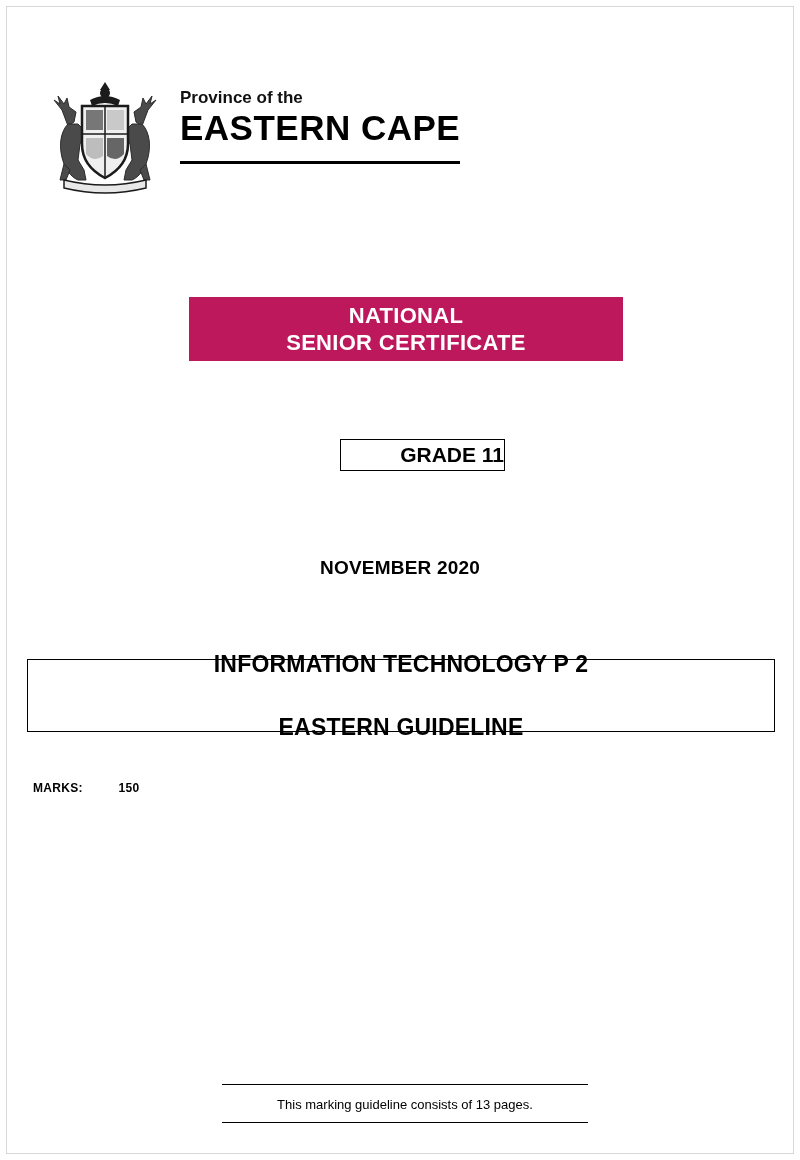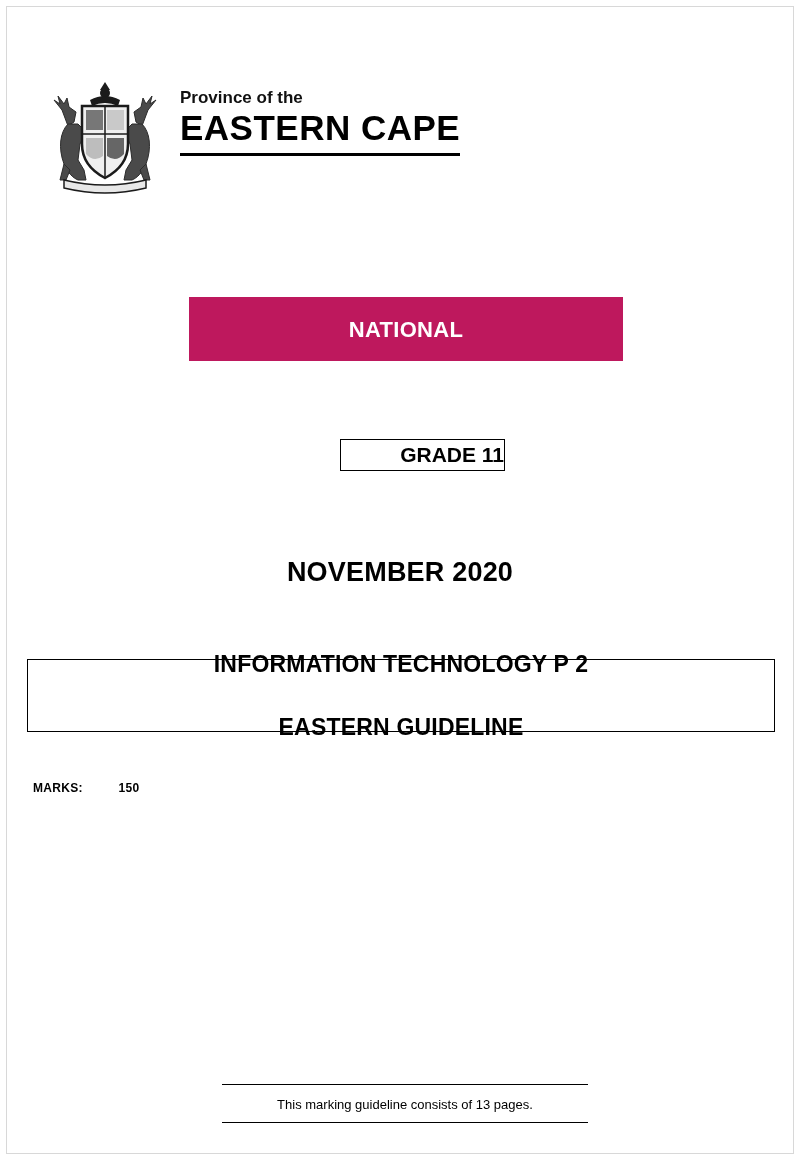--- a/index.html
+++ b/index.html
@@ -68,21 +68,21 @@
     color: #111;
   }
   .logo-line2 {
     font-size: 35px;
     font-weight: bold;
     line-height: 40px;
     letter-spacing: 0.5px;
     color: #000;
     border-bottom: 3px solid #000;
     display: inline-block;
-    padding-bottom: 5px;
+    padding-bottom: 13px;
   }
   .logo-line3 {
     font-size: 17px;
     font-weight: bold;
     letter-spacing: 1.5px;
     line-height: 22px;
     margin-top: 6px;
     color: #111;
   }
 
@@ -123,21 +123,21 @@
     font-weight: bold;
   }
 
   
   .exam-date {
     position: absolute;
     left: 0;
     top: 509px;
     width: 800px;
     text-align: center;
-    font-size: 27px;
+    font-size: 19px;
     font-weight: bold;
     letter-spacing: 0.2px;
   }
 
   
   .subject-box {
     position: absolute;
     left: 27px;
     top: 611px;
     width: 748px;
@@ -231,20 +231,21 @@
         <path d="M24 106 Q65 116 106 106 L106 114 Q65 124 24 114 Z" fill="#e8e8e8" stroke="#1b1b1b" stroke-width="1.5"></path>
       </svg>
       <div class="logo-text">
         <div class="logo-line1">Province of the</div>
         <div class="logo-line2">EASTERN CAPE</div>
       </div>
     </div>
 
     <div class="banner">
       <div>NATIONAL</div>
+      <div>SENIOR CERTIFICATE</div>
     </div>
 
     <div class="grade-box">
       <span>GRADE 11</span>
     </div>
 
     <div class="exam-date">NOVEMBER 2020</div>
 
     <div class="subject-box">
       <div>INFORMATION TECHNOLOGY P 2</div>

